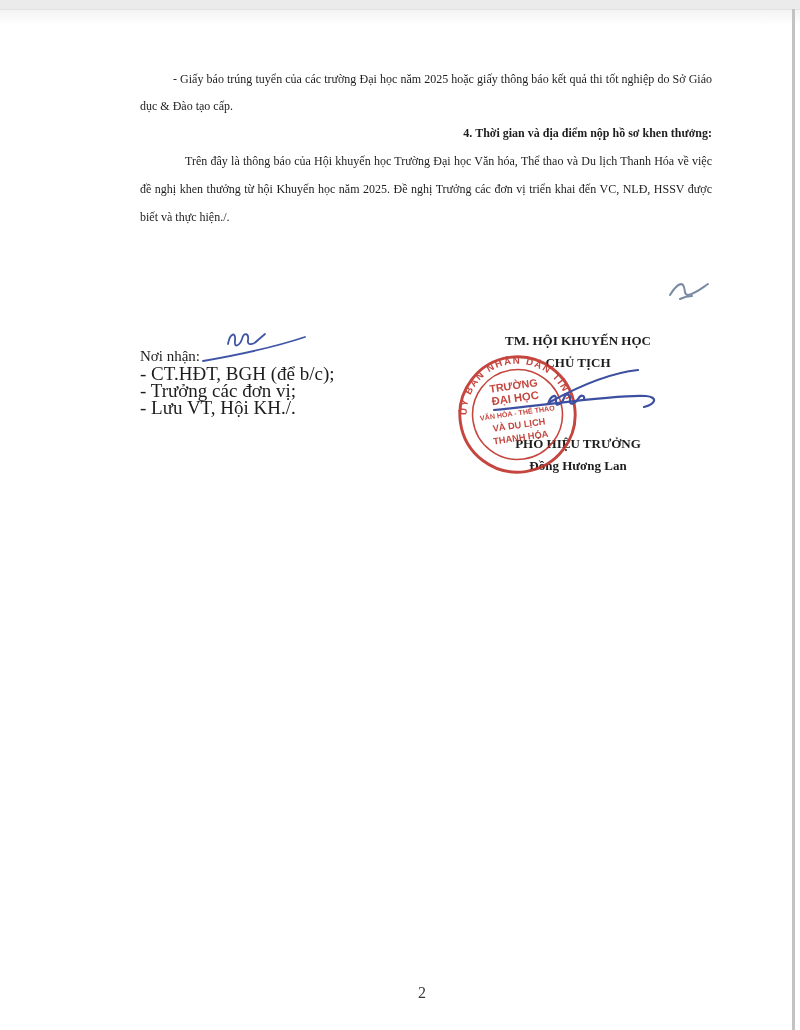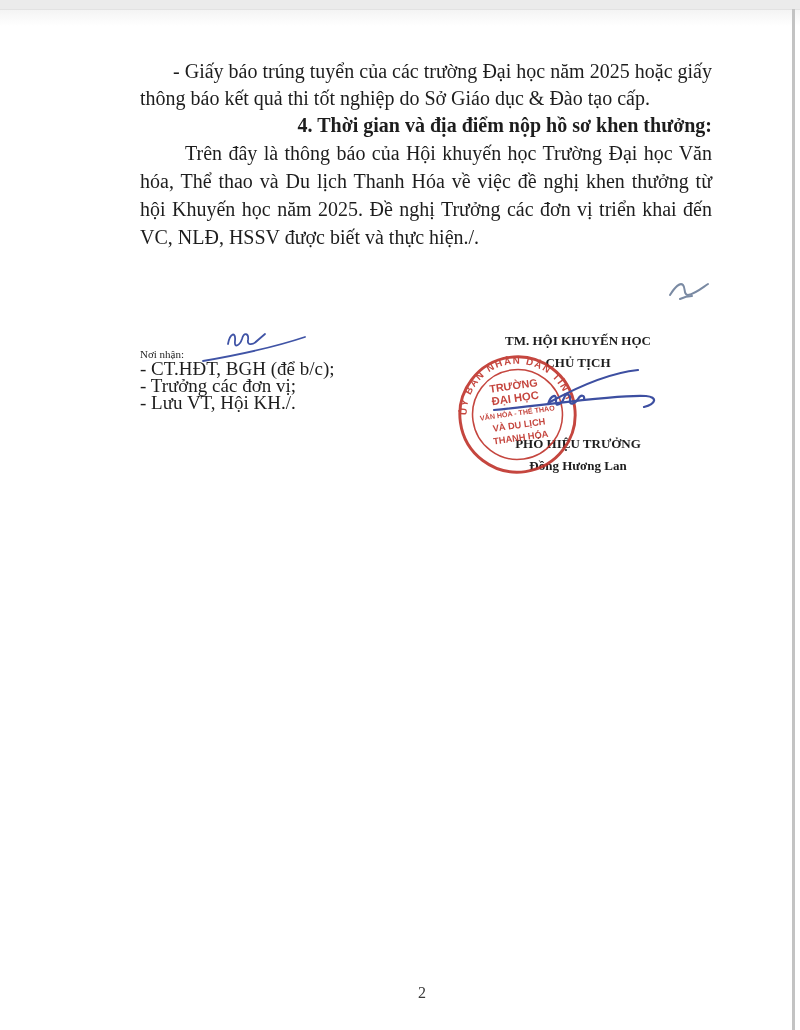--- a/index.html
+++ b/index.html
@@ -17,32 +17,32 @@
   }
   .viewer-top-shadow {
     position:absolute; top:10px; left:0; width:800px; height:16px;
     background:linear-gradient(#f4f4f4, #ffffff);
   }
   .page-edge-right {
     position:absolute; top:9px; right:5px; width:3px; bottom:0;
     background:#c3c3c3;
   }
   .doc-body {
-    position:absolute; left:140px; top:58px; width:572px;
-    font-size:20px; line-height:27px; text-align:justify;
+    position:absolute; left:140px; top:66px; width:572px;
+    font-size:12px; line-height:27px; text-align:justify;
     z-index:1;
   }
   .doc-body p { margin:0; }
   .para-hanging { text-indent:33px; }
   .section-heading { font-weight:bold; padding-left:33px; text-align:right; margin-top:1px; }
   .para-3 { line-height:28px; text-indent:45px; margin-top:3px; }
   .recipients {
     position:absolute; left:140px; top:348px; z-index:1;
   }
-  .recipients-label { font-size:11px; }
+  .recipients-label { font-size:15px; }
   .recipients-item { font-size:19px; line-height:17px; }
   .sig-block {
     position:absolute; left:462px; top:330px; width:232px;
     text-align:center; font-weight:bold; font-size:13px; line-height:22px;
     z-index:2;
   }
   .sig-gap { height:59px; }
   .stamp {
     position:absolute; left:454px; top:351px; width:127px; height:127px;
     transform:rotate(-8deg); opacity:0.9; z-index:3; pointer-events:none;

